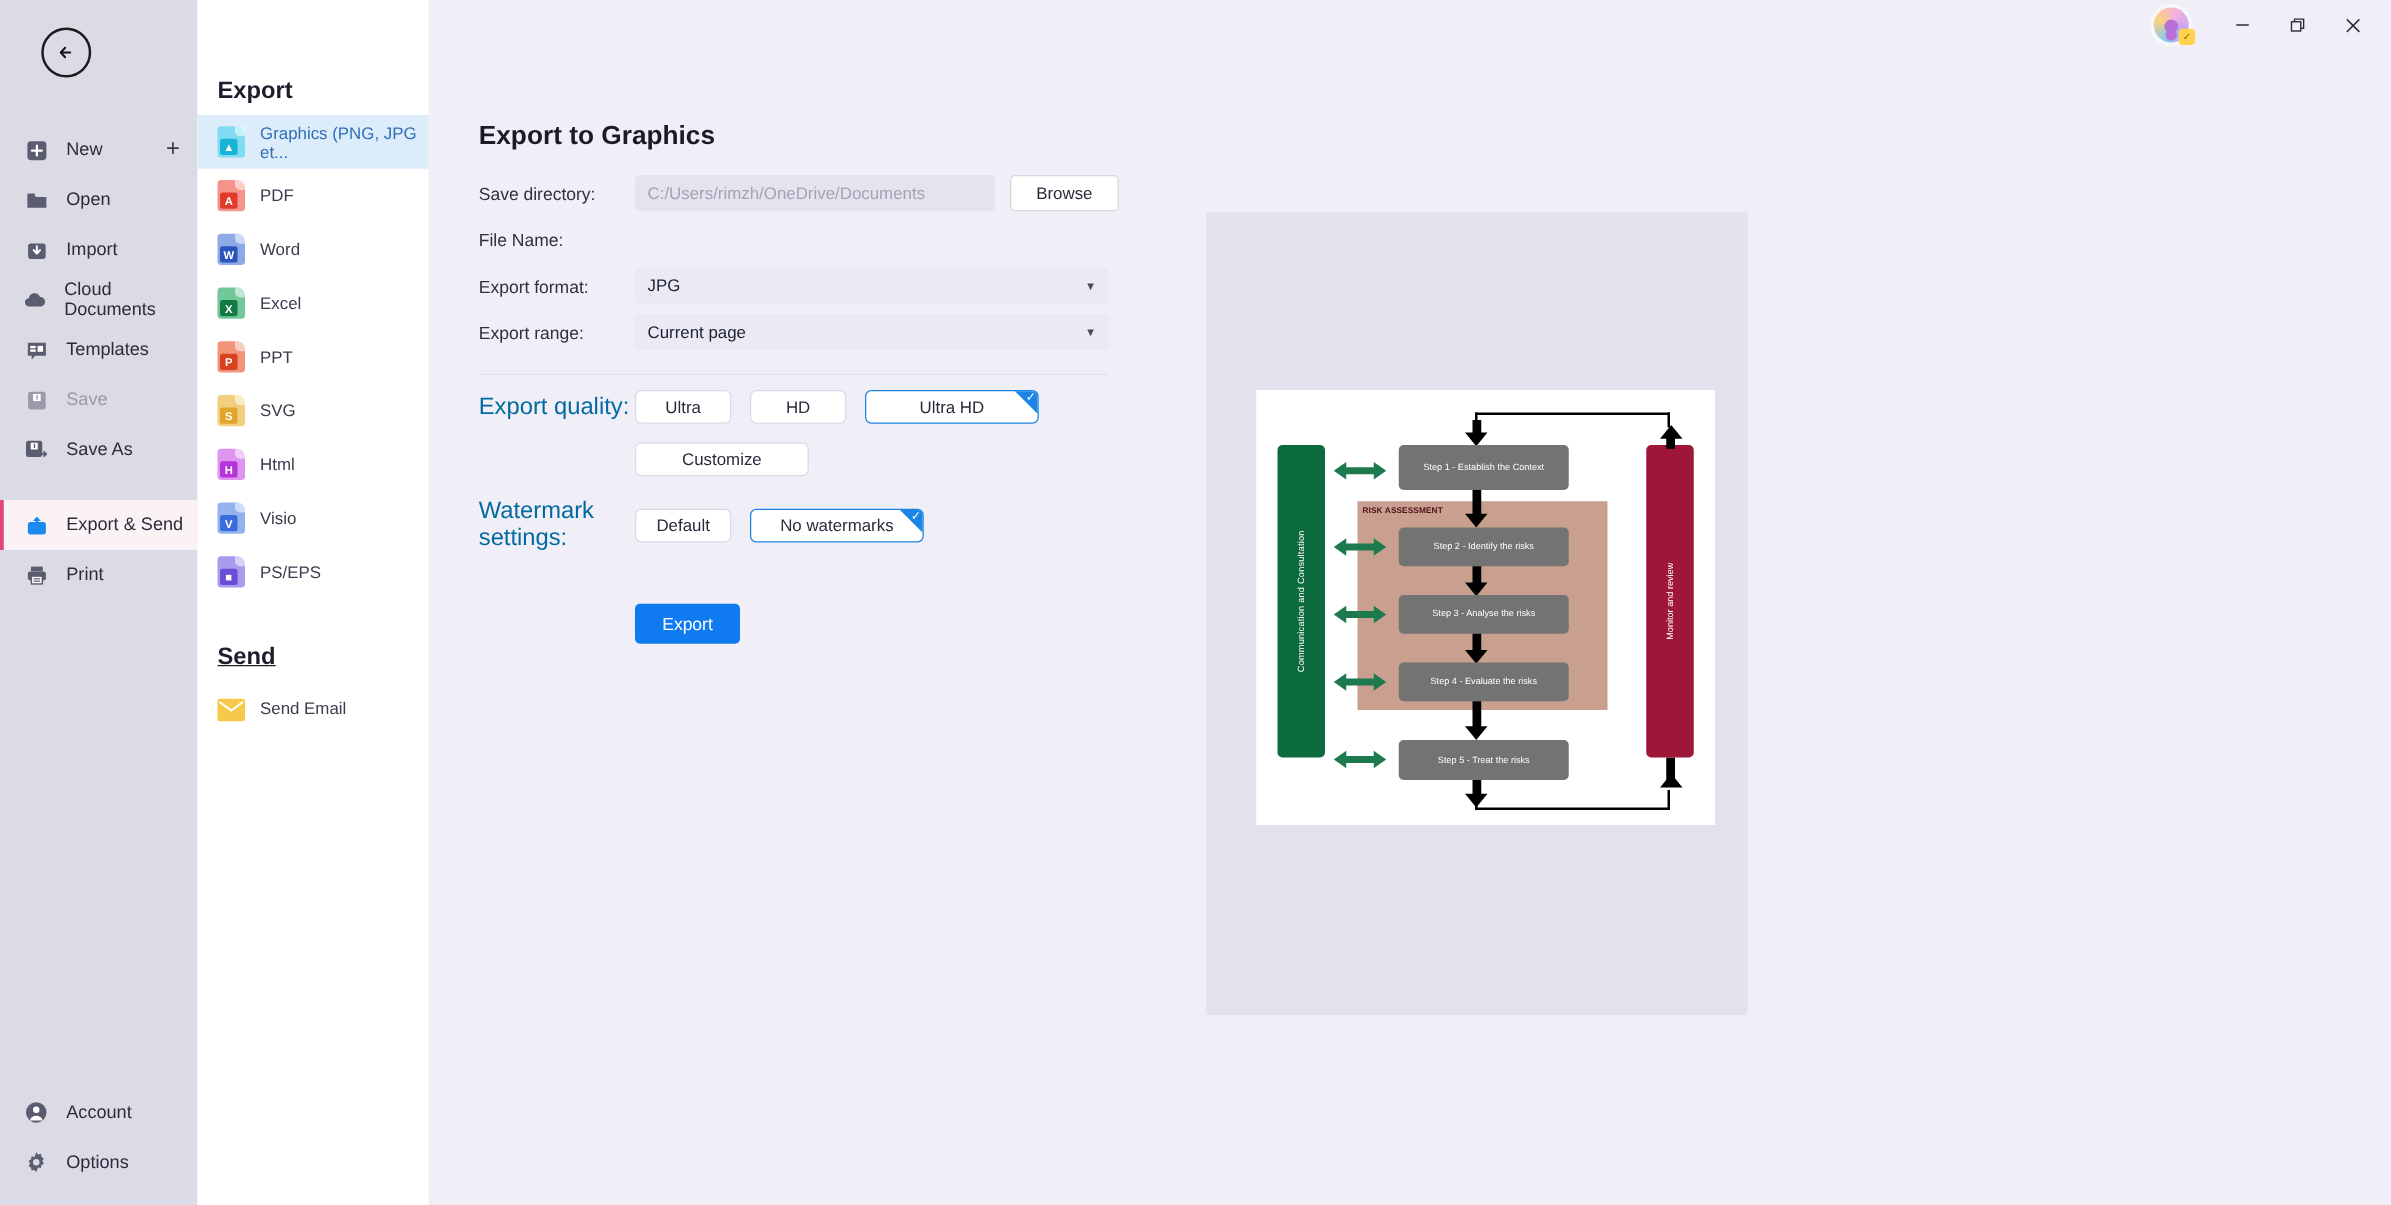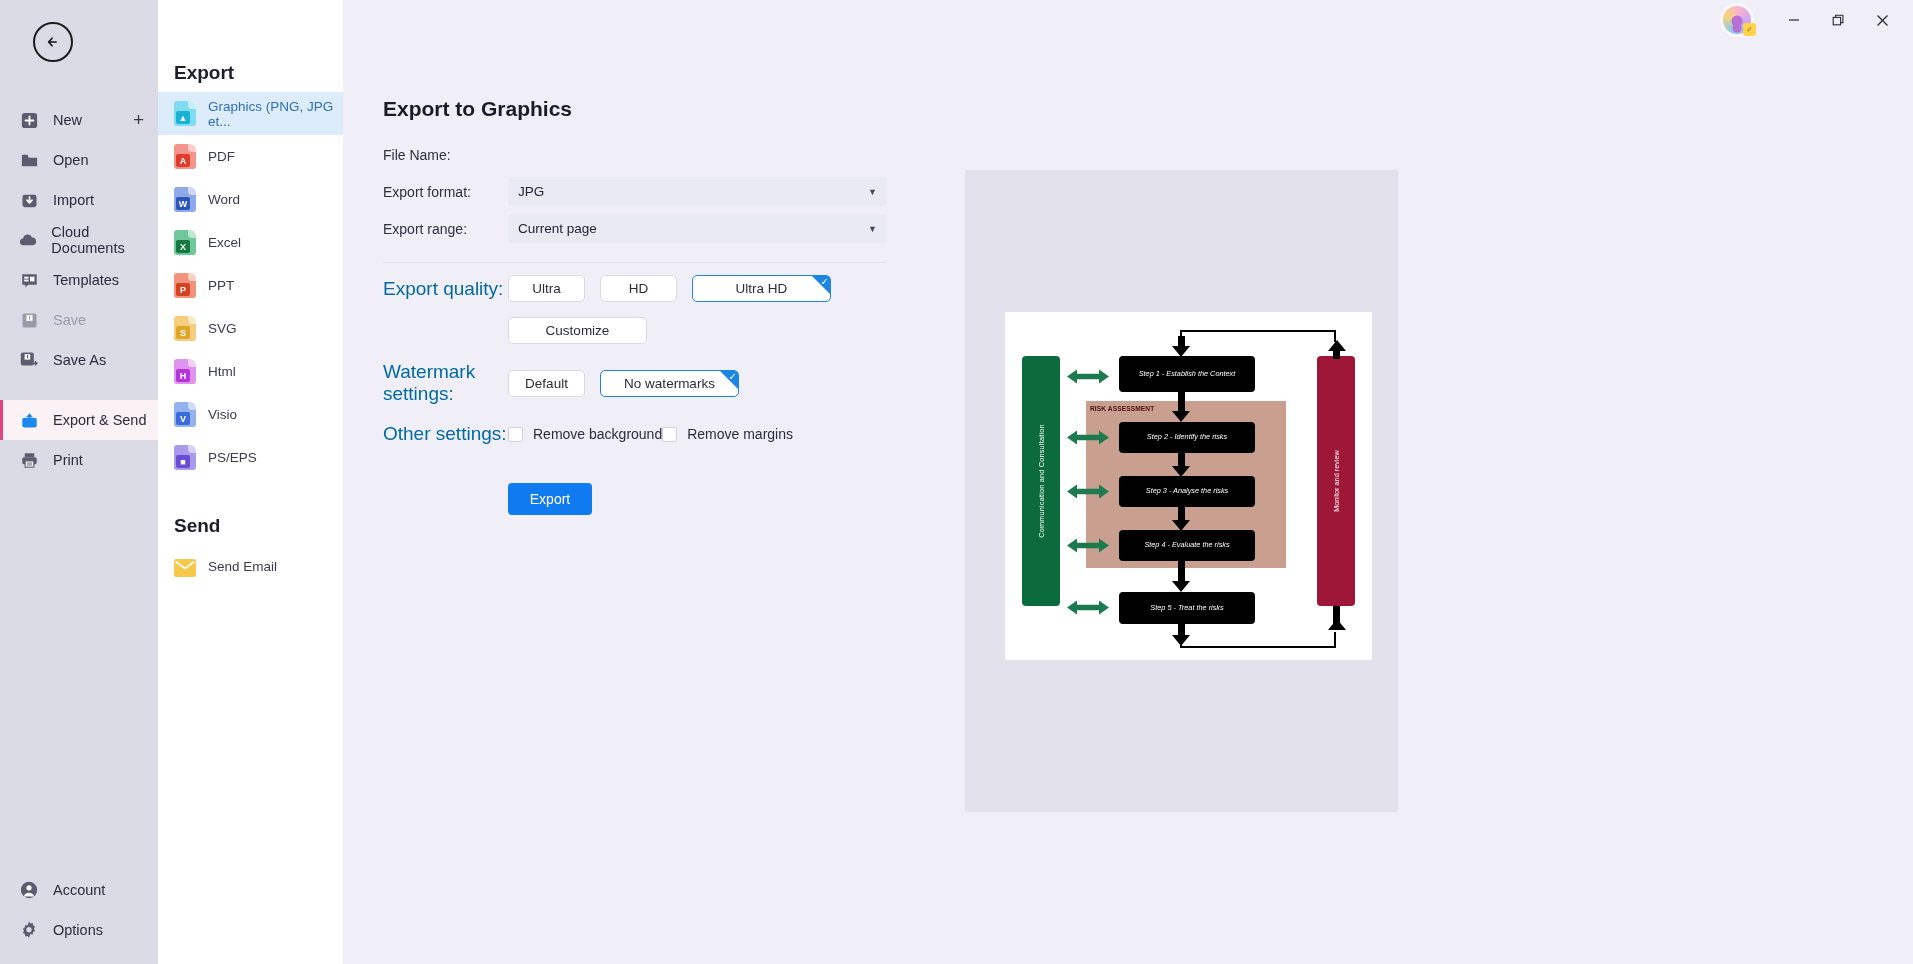--- a/index.html
+++ b/index.html
@@ -72,21 +72,21 @@
   .nav-item.disabled .nico { color: #9a9aaa; }
   .nav-plus { position: absolute; right: 14px; top: 50%; transform: translateY(-50%); font-size: 19px; color: #3a3a4d; font-weight: 300; }
   .nav-bottom { position: absolute; bottom: 14px; left: 0; width: 158px; }
 
   
   .listcol {
     position: absolute; left: 158px; top: 0; width: 185px; height: 964px;
     background: #ffffff;
   }
   .listcol-title { font-size: 19px; font-weight: bold; color: #1d1d2b; padding: 62px 0 8px 16px; }
-  .listcol-title.send { padding-top: 36px; }
+  .listcol-title.send { padding-top: 36px; text-decoration: underline; }
   .list-item {
     height: 43px; display: flex; align-items: center; gap: 12px; padding-left: 16px;
     font-size: 13.5px; color: #3b3b4d;
   }
   .list-item.active { background: #ddecfb; color: #2f6fb5; }
   .fi { width: 22px; height: 25px; position: relative; flex: 0 0 22px; }
   .fi .body {
     position: absolute; inset: 0; border-radius: 3px 6px 3px 3px;
   }
   .fi .fold {
@@ -170,23 +170,23 @@
   .dg-assess {
     position: absolute; left: 81px; top: 89px; width: 200px; height: 167px;
     background: #c9a08f;
   }
   .dg-assess-lbl {
     position: absolute; left: 85px; top: 93px; font-size: 6.6px; font-weight: bold;
     color: #4d1016; letter-spacing: .1px;
   }
   .dg-step {
     position: absolute; left: 114px; width: 136px; height: 35px;
-    background: #000000; border-radius: 4px; color: #fff;
+    background: #737373; border-radius: 4px; color: #fff;
     display: flex; align-items: center; justify-content: center; text-align: center;
-    font-size: 7.3px; line-height: 1.5; font-style: italic;
+    font-size: 7.3px; line-height: 1.5;
   }
   .dg-right {
     position: absolute; left: 312px; top: 44px; width: 38px; height: 250px;
     background: #9e1638; border-radius: 4px;
   }
   .dg-right span {
     position: absolute; left: 50%; top: 50%;
     transform: translate(-50%,-50%) rotate(-90deg);
     white-space: nowrap; color: #fff; font-size: 7.3px;
   }
@@ -486,20 +486,25 @@
       </span>
       <span>Send Email</span>
     </div>
   </div>
 
   <div class="main">
     <div class="pane-title">Export to Graphics</div>
 
     <div class="form">
 
+      <div class="frow">
+        <div class="lbl">Save directory:</div>
+        <div class="inp readonly">C:/Users/rimzh/OneDrive/Documents</div>
+        <div class="browse-btn">Browse</div>
+      </div>
 
       <div class="frow">
         <div class="lbl">File Name:</div>
       </div>
 
       <div class="frow">
         <div class="lbl">Export format:</div>
         <div class="inp sel" style="flex:0 0 379px">
           <span>JPG</span>
           <span class="car">▼</span>
@@ -543,32 +548,20 @@
         <div class="pill">
           <span>Default</span>
         </div>
         <div class="pill selected wide">
           <span>No watermarks</span>
           <span class="tickcorner"></span>
           <span class="tickmark">✓</span>
         </div>
       </div>
 
-      <div class="qrow" style="margin-top:18px">
-        <div class="lbl">Other settings:</div>
-        <div class="optrow">
-          <span class="chk"></span>
-          <span>Remove background</span>
-        </div>
-        <div class="gap"></div>
-        <div class="optrow">
-          <span class="chk"></span>
-          <span>Remove margins</span>
-        </div>
-      </div>
     </div>
 
     <div class="export-btn">Export</div>
 
     <div class="preview-card">
       <div class="preview-page">
         <div class="dg">
 
           <div class="dg-green">
             <span>Communication and Consultation</span>

